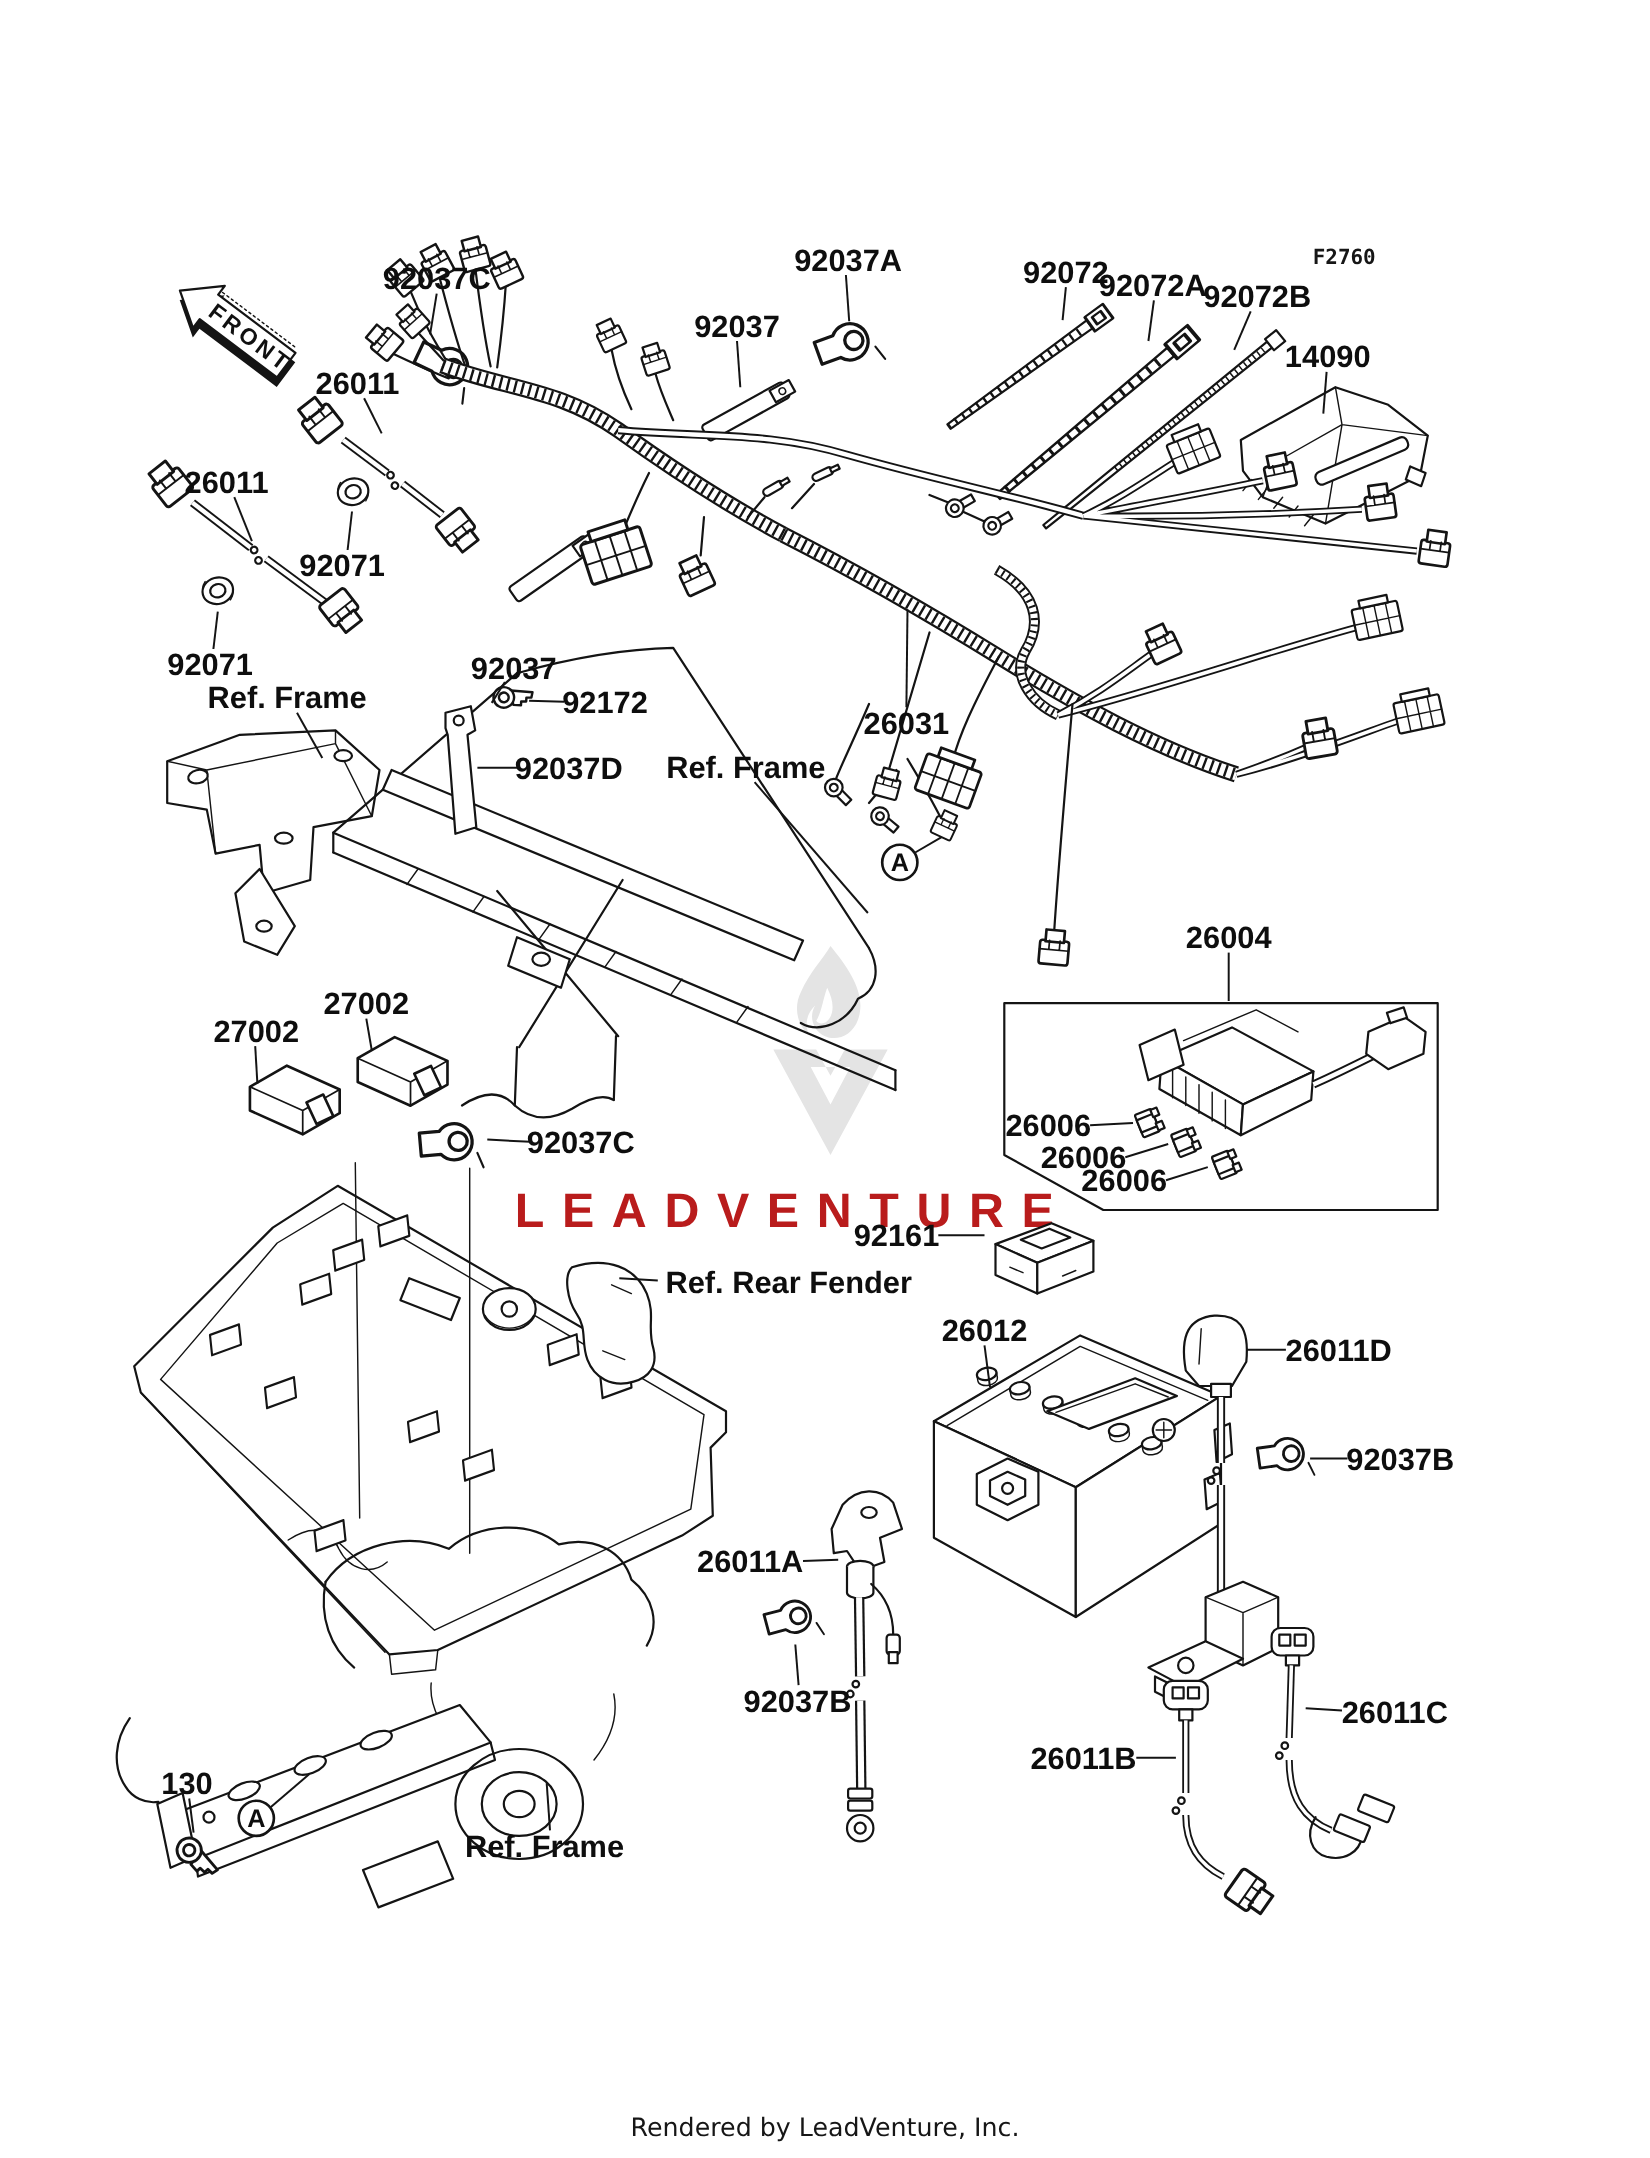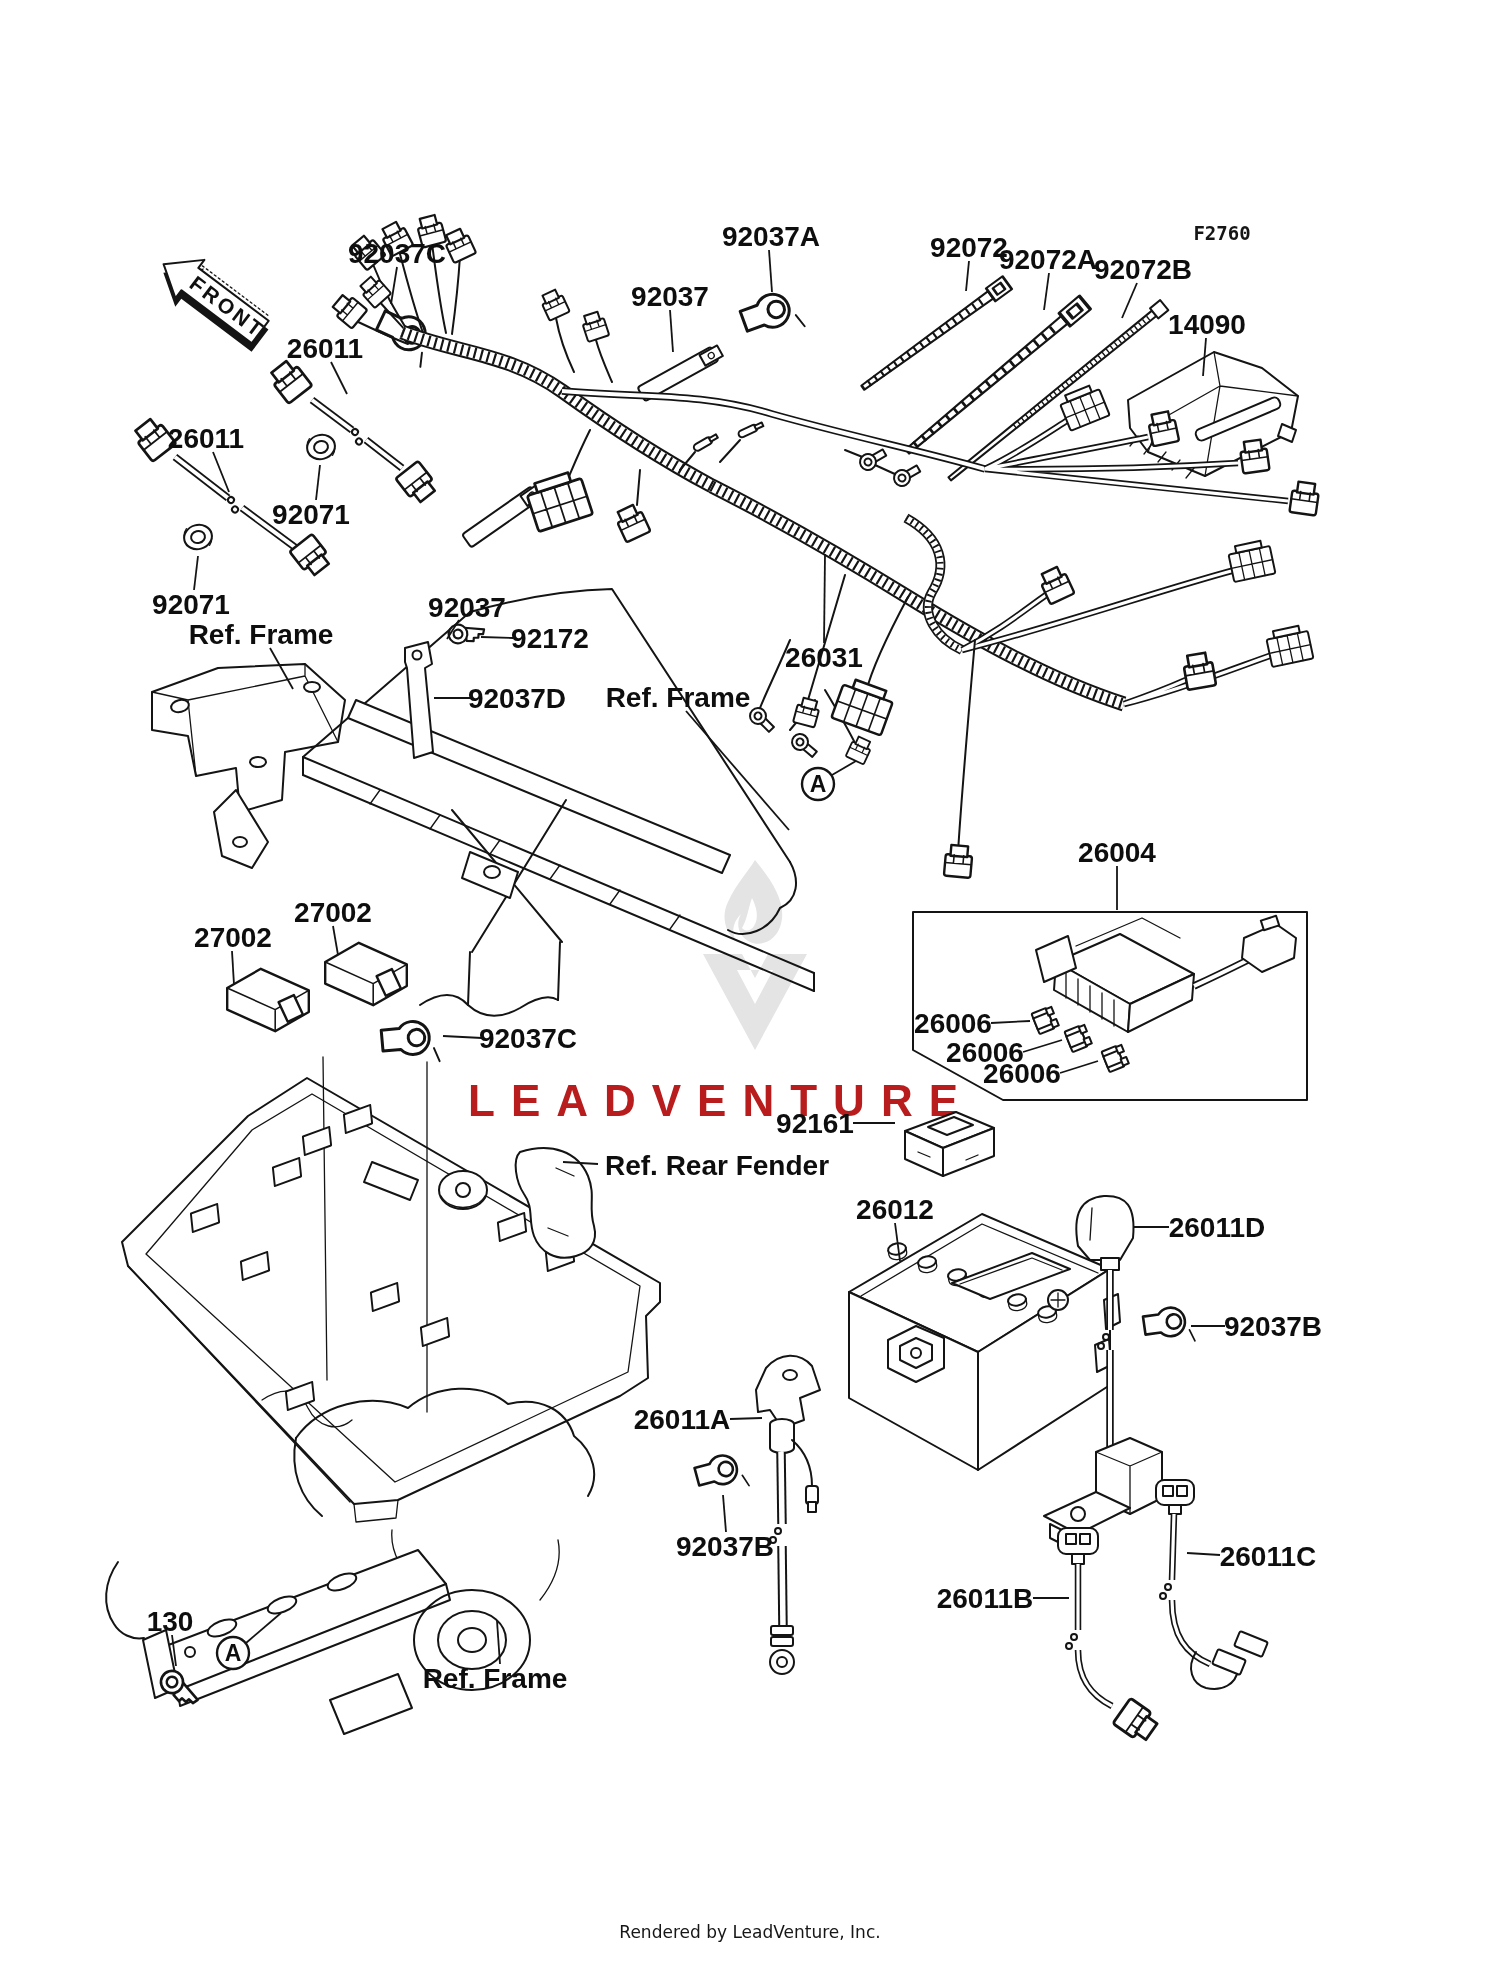--- a/index.html
+++ b/index.html
@@ -3,21 +3,21 @@
 <meta charset="utf-8">
 <style>
   html,body{margin:0;padding:0;background:#fff}
   .page{position:relative;width:1500px;height:1962px;background:#fff;overflow:hidden;
         font-family:"Liberation Sans",sans-serif}
   .wm-layer{position:absolute;inset:0;z-index:0}
   .wm-text{position:absolute;left:468px;top:1076px;width:640px;font-size:44px;font-weight:600;
            letter-spacing:16px;color:#b91c1c;white-space:nowrap}
   .wm-logo{position:absolute;left:695px;top:860px}
   svg.art{position:absolute;left:0;top:0;z-index:1}
-  .footer{position:absolute;z-index:2;left:0;right:0;top:1922px;text-align:center;font-size:17px;
+  .footer{position:absolute;z-index:2;left:0;right:0;top:1922px;text-align:center;font-size:23px;
           color:#161616;font-family:"DejaVu Sans",sans-serif}
   
   .ln{fill:none;stroke:#141414;stroke-width:2;stroke-linejoin:round;stroke-linecap:round}
   .ln1{fill:none;stroke:#141414;stroke-width:1.3;stroke-linejoin:round;stroke-linecap:round}
   .fw{fill:#ffffff;stroke:#141414;stroke-width:2;stroke-linejoin:round}
   .rib-o{stroke:#141414;stroke-width:15;fill:none}
   .rib-w{stroke:#ffffff;stroke-width:11;fill:none}
   .rib-d{stroke:#141414;stroke-width:11;fill:none;stroke-dasharray:2.2 4.6}
   .rib-o2{stroke:#141414;stroke-width:10;fill:none}
   .rib-w2{stroke:#ffffff;stroke-width:6.5;fill:none}

